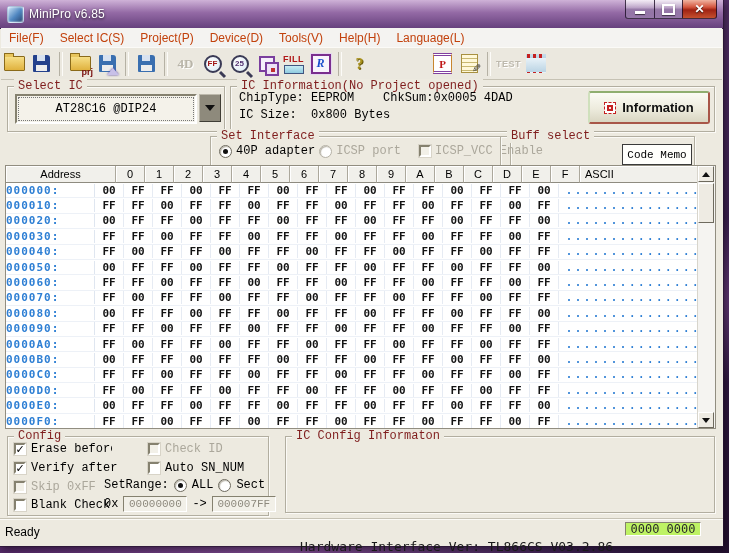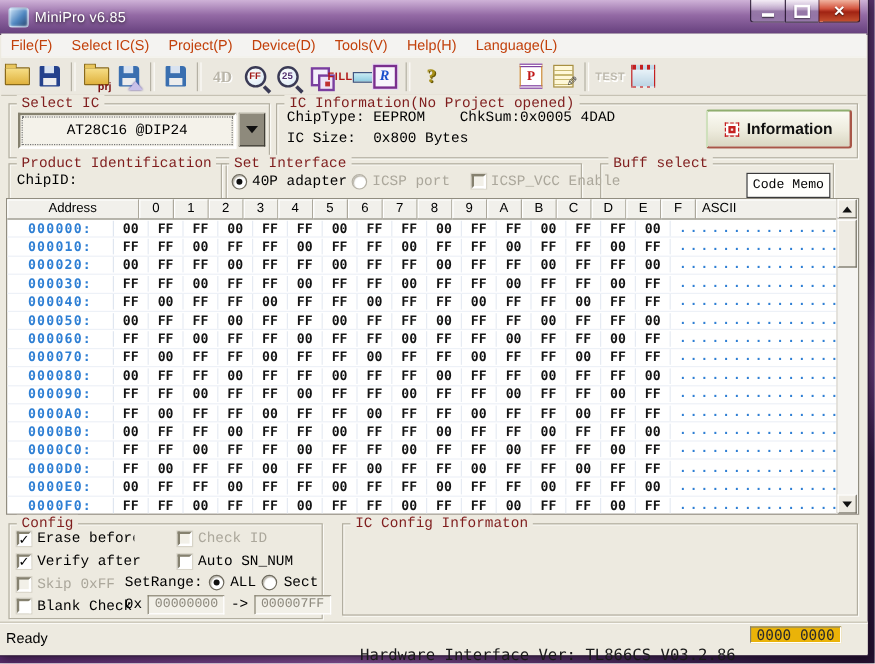--- a/index.html
+++ b/index.html
@@ -49,21 +49,21 @@
   .prj-label{position:absolute;right:1px;bottom:0;font:bold 9px "Liberation Sans",sans-serif;color:#7A1010;background:transparent;}
   .saveas-tri{position:absolute;right:2px;bottom:2px;width:0;height:0;border-left:6px solid transparent;border-right:6px solid transparent;border-bottom:7px solid #C8C0E8;filter:drop-shadow(0 0 1px #5040A0);}
   .gray4d{font:bold 13px "Liberation Serif",serif;color:#B9B5A9;text-shadow:1px 1px 0 #FFF;}
   .mag{width:14px;height:14px;border:2px solid #3A3A55;border-radius:50%;display:flex;align-items:center;justify-content:center;position:relative;background:radial-gradient(circle at 35% 35%,#fff,#D8E8F4);}
   .mag::after{content:"";position:absolute;right:-6px;bottom:-5px;width:7px;height:3px;background:#3A3A55;transform:rotate(45deg);}
   .mag .mtext{font:bold 8px "Liberation Sans",sans-serif;color:#A01818;}
   .mag .mtext.p25{color:#503070;}
   .copyic{width:12px;height:12px;border:2px solid #7A3E9E;position:relative;background:#F4EFFA;}
   .copyic::before{content:"";position:absolute;left:4px;top:4px;width:10px;height:10px;border:2px solid #7A3E9E;background:#EDE2F6;}
   .copyic::after{content:"";position:absolute;left:10px;top:10px;width:4px;height:4px;background:#C03030;}
-  .fillwrap{display:flex;flex-direction:row;align-items:center;line-height:1;}
+  .fillwrap{display:flex;flex-direction:column;align-items:center;line-height:1;}
   .filltext{font:bold 9px "Liberation Sans",sans-serif;color:#B01818;letter-spacing:.5px;}
   .fillbar{width:18px;height:7px;background:linear-gradient(180deg,#C8ECF4,#8FCBE0);border:1px solid #405580;margin-top:1px;}
   .rchip{width:16px;height:16px;border:2px solid #7A2E8E;display:flex;align-items:center;justify-content:center;background:#F8F4FC;
     box-shadow:0 0 0 1px #E6D8F0;}
   .rchip span{font:italic bold 12px "Liberation Serif",serif;color:#1A4ECC;}
   .helpq{font:bold 16px "Liberation Serif",serif;color:#A89018;text-shadow:1px 1px 0 #6A5A08;}
   .pchip{width:17px;height:15px;border:1px solid #C8862E;background:#FFF;display:flex;align-items:center;justify-content:center;
     border-top:3px double #8040A0;border-bottom:3px double #8040A0;}
   .pchip span{font:bold 11px "Liberation Serif",serif;color:#C01818;}
   .notepad{width:15px;height:17px;background:repeating-linear-gradient(180deg,#FFF8D8 0 3px,#C8B870 3px 4px);border:1px solid #A89040;position:relative;}
@@ -87,21 +87,21 @@
   .icinfo-line{position:absolute;left:8px;font:12px "Liberation Mono",monospace;color:#000;white-space:pre;}
   .l1{top:4px;} .l2{top:21px;}
   .info-btn{position:absolute;right:4px;top:4px;width:118px;height:29px;border-radius:3px;
     background:linear-gradient(180deg,#FBFBF4 0%,#EDEBDD 55%,#D9D6C2 100%);
     border-top:2px solid #8FAE6F;border-left:2px solid #CFE0BC;border-bottom:2px solid #A85648;border-right:2px solid #A85648;
     display:flex;align-items:center;justify-content:center;gap:6px;cursor:pointer;}
   .info-btn .chipdot{width:10px;height:10px;border:1px dashed #C42020;background:#F6E6E2;box-shadow:inset 0 0 0 2px #fff,inset 0 0 0 4px #C42020;}
   .info-btn .txt{font:bold 13px "Liberation Sans",sans-serif;color:#101010;}
   .g-product{left:7px;top:136px;width:180px;height:29px;}
   .chipid{position:absolute;left:6px;top:6px;font:12px "Liberation Mono",monospace;color:#000;}
-  .g-setif{left:184px;top:136px;width:299px;height:29px;}
+  .g-setif{left:210px;top:136px;width:299px;height:29px;}
   .setif-row{position:absolute;left:8px;top:7px;display:flex;align-items:center;gap:4px;font:12px "Liberation Mono",monospace;white-space:nowrap;}
   .radio{width:11px;height:11px;border-radius:50%;background:#FFF;border:1px solid #6E6A5E;box-shadow:inset 1px 1px 1px #B8B4A8;position:relative;flex:0 0 auto;}
   .radio.sel::after{content:"";position:absolute;left:3px;top:3px;width:5px;height:5px;border-radius:50%;background:#101010;}
   .radio.dis{border-color:#B5B1A5;}
   .cbox{width:12px;height:12px;background:#FFF;border-top:2px solid #85816F;border-left:2px solid #85816F;border-bottom:2px solid #FFF;border-right:2px solid #FFF;
     box-shadow:0 0 0 1px #D8D4C8;display:flex;align-items:center;justify-content:center;font:bold 11px "DejaVu Sans",sans-serif;color:#000;flex:0 0 auto;box-sizing:border-box;}
   .cbox.dis{background:#F2F0E8;}
   .dis-label{color:#ABA79B;}
   .g-buff{left:500px;top:136px;width:193px;height:29px;}
   .codememo{position:absolute;right:2px;bottom:1px;width:68px;height:19px;background:#FFFFFC;border:1px solid #3A3A3A;
@@ -109,21 +109,21 @@
   
   .hex{position:absolute;left:5px;top:165px;width:711px;height:264px;background:#FFF;border:1px solid #918D80;box-sizing:border-box;}
   .hex-inner{position:absolute;left:0;top:0;right:17px;bottom:0;overflow:hidden;}
   .hexhdr{display:flex;height:17px;box-sizing:border-box;}
   .hcell{background:#F1F0EB;border-right:1px solid #ACA89C;border-bottom:1px solid #8E8B80;box-shadow:inset 1px 1px 0 #FFF;
     font:11px "Liberation Sans",sans-serif;color:#000;text-align:center;line-height:16px;box-sizing:border-box;flex:0 0 auto;}
   .hcell.haddr{width:110px;}
   .hcell.hbyte{width:29px;}
   .hcell.hascii{flex:1 1 auto;text-align:left;padding-left:5px;}
   .hexrow{display:flex;height:15.4px;align-items:center;border-bottom:1px solid #EDF1F7;box-sizing:border-box;}
-  .addr{width:89px;font:bold 11px "DejaVu Sans Mono",monospace;color:#2E7FD4;text-align:center;letter-spacing:1px;border-right:1px solid #DFE6F0;box-sizing:border-box;flex:0 0 auto;}
+  .addr{width:89px;font:bold 11px "DejaVu Sans Mono",monospace;color:#2E7FD4;letter-spacing:1px;border-right:1px solid #DFE6F0;box-sizing:border-box;flex:0 0 auto;}
   .byte{width:29px;font:bold 11px "DejaVu Sans Mono",monospace;color:#141414;text-align:center;border-right:1px solid #E6EBF3;box-sizing:border-box;flex:0 0 auto;}
   .ascii{flex:1 1 auto;font:bold 10px "DejaVu Sans Mono",monospace;color:#2E7FD4;letter-spacing:3px;padding-left:7px;overflow:hidden;white-space:nowrap;}
   .vscroll{position:absolute;right:0;top:0;bottom:0;width:17px;background:#F5F4F1;border-left:1px solid #D8D5CC;}
   .sbtn{position:absolute;left:0;width:16px;height:16px;background:#EEEBE3;
     border-top:1px solid #FFF;border-left:1px solid #FFF;border-bottom:1px solid #6E6A5E;border-right:1px solid #6E6A5E;
     display:flex;align-items:center;justify-content:center;box-sizing:border-box;}
   .sbtn .tri-up{width:0;height:0;border-left:4px solid transparent;border-right:4px solid transparent;border-bottom:5px solid #101010;}
   .sbtn .tri-dn{width:0;height:0;border-left:4px solid transparent;border-right:4px solid transparent;border-top:5px solid #101010;}
   .sthumb{position:absolute;left:0;top:17px;width:16px;height:40px;background:#EEEBE3;
     border-top:1px solid #FFF;border-left:1px solid #FFF;border-bottom:1px solid #6E6A5E;border-right:1px solid #6E6A5E;box-sizing:border-box;}
@@ -131,21 +131,21 @@
   .g-options{left:7px;top:436px;width:260px;height:78px;}
   .opt-item{position:absolute;display:flex;align-items:center;gap:5px;font:12px "Liberation Mono",monospace;white-space:nowrap;}
   .clip-label{display:inline-block;max-width:81px;overflow:hidden;white-space:nowrap;}
   .rangebox{width:64px;height:16px;background:#F2F0E8;border-top:1px solid #85816F;border-left:1px solid #85816F;border-bottom:1px solid #FFF;border-right:1px solid #FFF;
     font:11px "Liberation Mono",monospace;color:#8E8A7E;display:flex;align-items:center;justify-content:center;box-sizing:border-box;}
   .g-config{left:285px;top:436px;width:428px;height:75px;}
   
   .statusbar{position:absolute;left:0;right:0;top:518px;height:26px;background:#EDEAE0;border-top:1px solid #C6C2B4;box-shadow:inset 0 1px 0 #FBFAF6;}
   .ready{position:absolute;left:5px;top:6px;font:12px "Liberation Sans",sans-serif;color:#000;}
   .hwver{position:absolute;left:300px;top:4px;font:13px "DejaVu Sans Mono",monospace;color:#1a1a1a;margin-top:16px;}
-  .counter{position:absolute;right:22px;top:3px;width:76px;height:14px;background:#eab308;
+  .counter{position:absolute;right:22px;top:3px;width:76px;height:14px;background:#bef264;
     border-top:1px solid #85816F;border-left:1px solid #85816F;border-bottom:1px solid #FFF;border-right:1px solid #FFF;
     font:12px "DejaVu Sans Mono",monospace;color:#2a2a2a;display:flex;align-items:center;justify-content:center;box-sizing:border-box;text-align:right;}
 </style>
 </head>
 <body>
 
 <div class="desktop">
   <div class="window">
 
     <div class="titlebar">
@@ -256,24 +256,20 @@
     <div class="grp g-icinfo">
       <div class="legend">IC Information(No Project opened)</div>
       <div class="icinfo-line l1">ChipType: EEPROM    ChkSum:0x0005 4DAD</div>
       <div class="icinfo-line l2">IC Size:  0x800 Bytes</div>
       <div class="info-btn">
         <span class="chipdot"></span>
         <span class="txt">Information</span>
       </div>
     </div>
 
-    <div class="grp g-product">
-      <div class="legend">Product Identification</div>
-      <div class="chipid">ChipID:</div>
-    </div>
 
     <div class="grp g-setif">
       <div class="legend">Set Interface</div>
       <div class="setif-row">
         <span class="radio sel"></span>
         <span>40P adapter</span>
         <span class="radio dis"></span>
         <span class="dis-label">ICSP port</span>
         <span style="width:10px"></span>
         <span class="cbox dis"></span>

